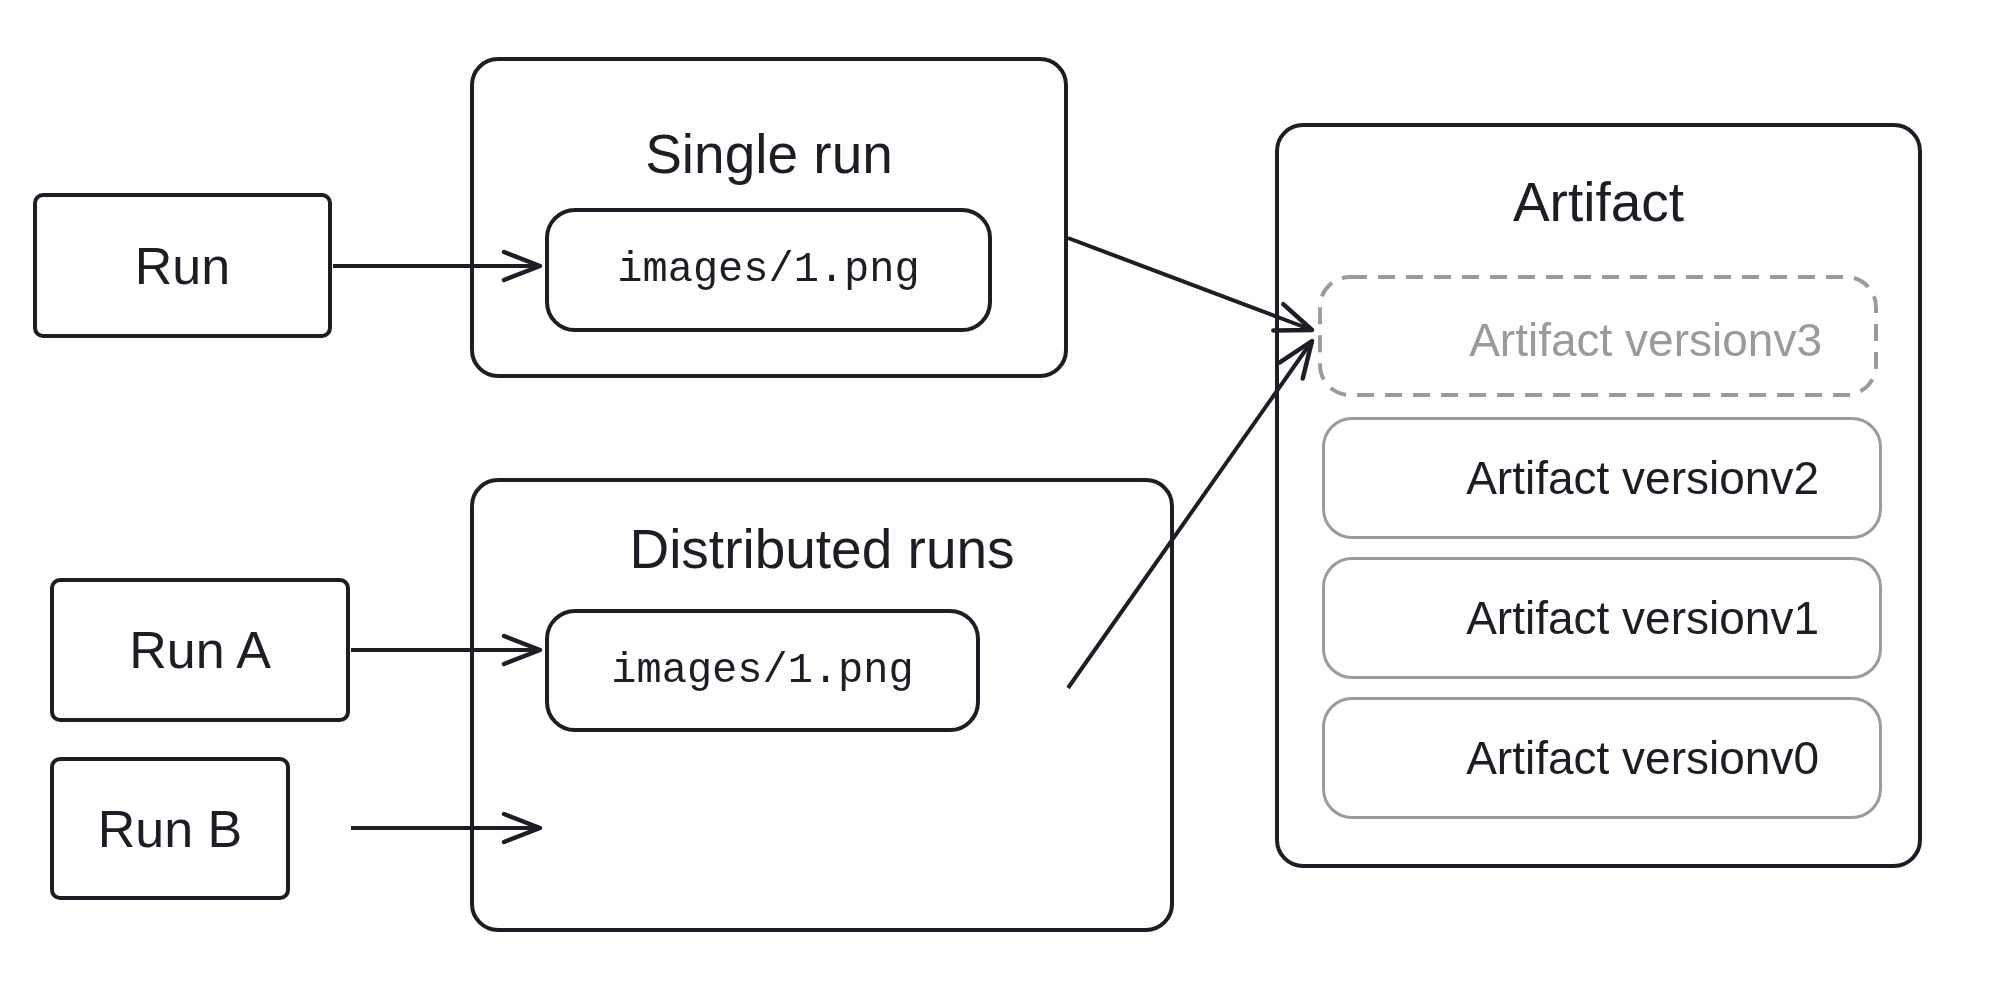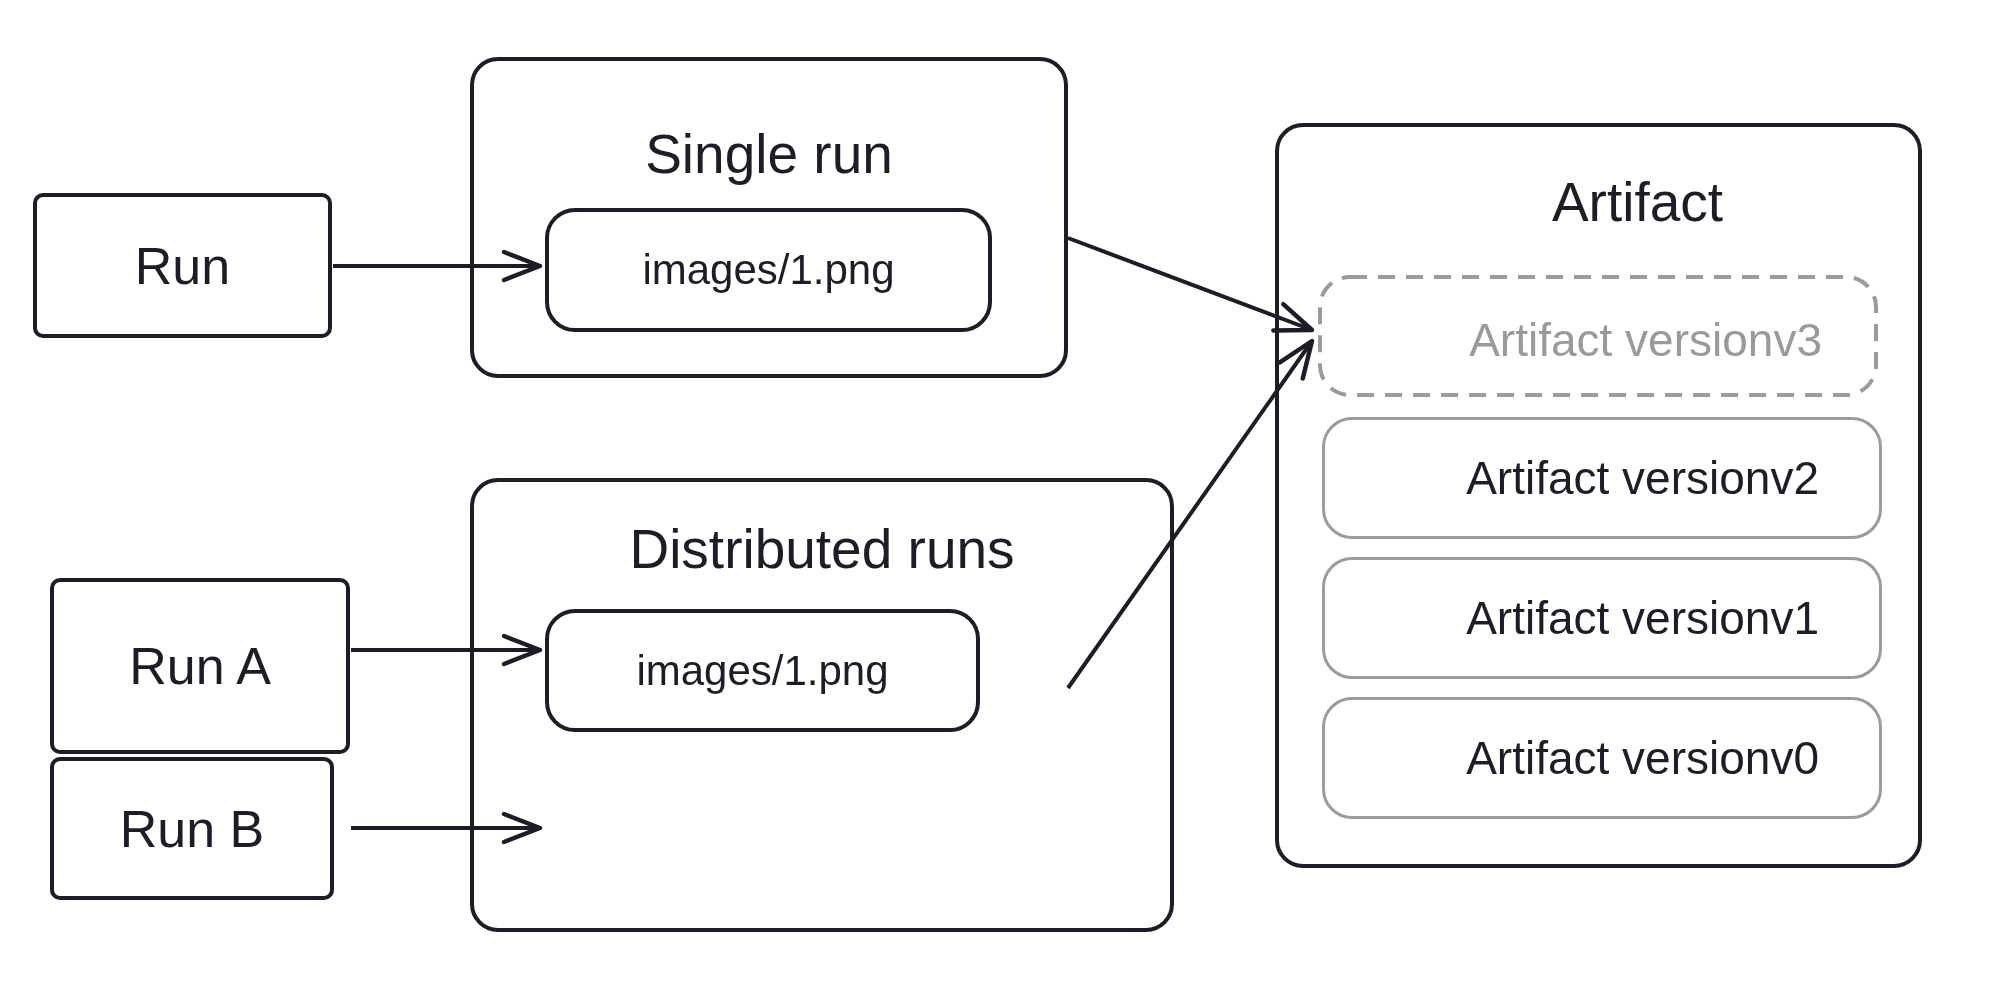--- a/index.html
+++ b/index.html
@@ -40,21 +40,21 @@
     width:100%;
     left:0;
   }
   .file-box{
     position:absolute;
     background:#fff;
     border:4px solid var(--ink);
     border-radius:30px;
     display:flex;align-items:center;justify-content:center;
     box-sizing:border-box;
-    font-family:Liberation Sans, sans-serif;
+    font-family:Liberation Mono, monospace;
     font-size:42px;line-height:1;
   }
   .version-row{
     position:absolute;
     left:43px;width:560px;height:122px;
     background:#fff;
     border:3.5px solid var(--gray-border);
     border-radius:30px;
     box-sizing:border-box;
     display:flex;align-items:center;justify-content:flex-end;
@@ -73,44 +73,44 @@
 </style>
 </head>
 <body>
 
 <div class="stage">
 
   <div class="node run-label" style="left:33px;top:193px;width:299px;height:145px;">
     <span>Run</span>
   </div>
 
-  <div class="node run-label" style="left:50px;top:578px;width:300px;height:176px;">
+  <div class="node run-label" style="left:50px;top:578px;width:300px;height:144px;">
     <span>Run A</span>
   </div>
 
-  <div class="node run-label" style="left:50px;top:757px;width:284px;height:143px;">
+  <div class="node run-label" style="left:50px;top:757px;width:240px;height:143px;">
     <span>Run B</span>
   </div>
 
   <div class="group" style="left:470px;top:57px;width:598px;height:321px;">
     <div class="group-title" style="top:66px;">Single run</div>
     <div class="file-box" style="left:71px;top:147px;width:447px;height:124px;">
       <span>images/1.png</span>
     </div>
   </div>
 
   <div class="group" style="left:470px;top:478px;width:704px;height:454px;">
     <div class="group-title" style="top:40px;">Distributed runs</div>
     <div class="file-box" style="left:71px;top:127px;width:435px;height:123px;">
       <span>images/1.png</span>
     </div>
   </div>
 
   <div class="group" style="left:1275px;top:123px;width:647px;height:745px;">
-    <div class="group-title" style="top:48px;padding-left:39px;">Artifact</div>
+    <div class="group-title" style="top:48px;">Artifact</div>
 
     <div class="version-row dashed" style="top:152px;">
       <span>Artifact version</span>
       <span>v3</span>
     </div>
 
     <div class="version-row" style="top:290px;">
       <span>Artifact version</span>
       <span>v2</span>
     </div>

